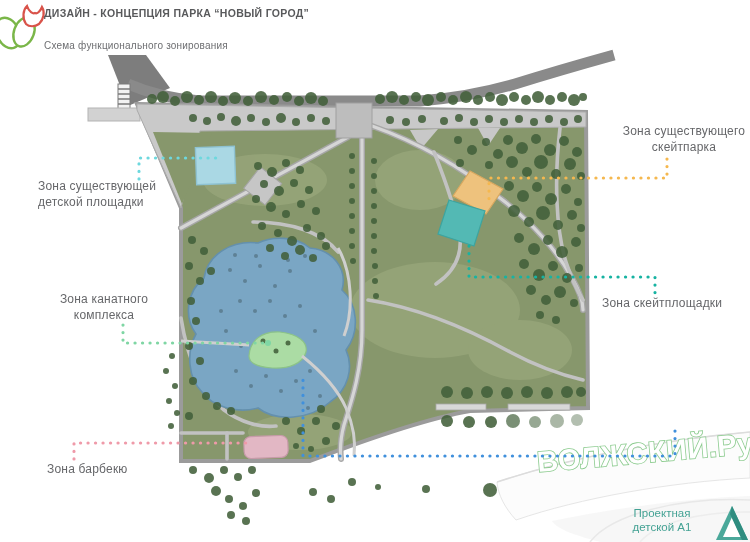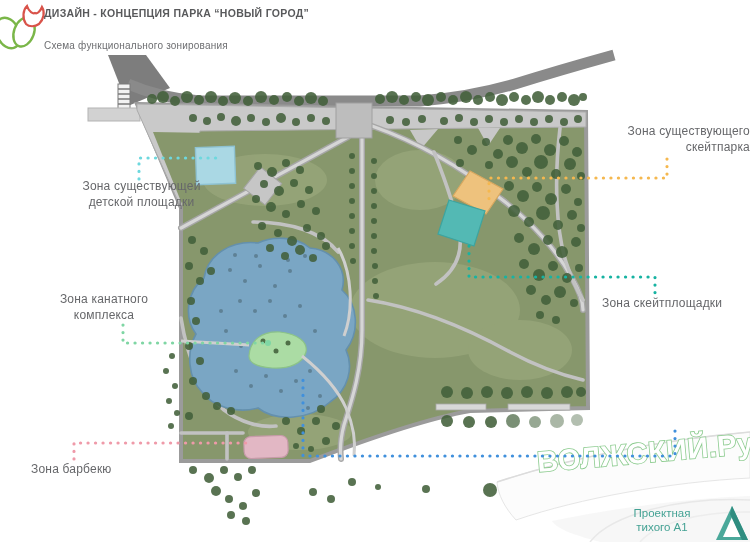--- a/index.html
+++ b/index.html
@@ -358,32 +358,32 @@
       <polyline points="139,179 139,158 220,158" stroke="#6ed8de"></polyline>
       <polyline points="667,159 667,178 489,178 489,204" stroke="#f5b84f"></polyline>
       <polyline points="469,246 469,277 655,277 655,295" stroke="#17b3a2"></polyline>
       <polyline points="123,325 123,343 264,343" stroke="#7fd6a4"></polyline>
       <polyline points="74,459 74,443 247,443" stroke="#ef9aa9"></polyline>
       <polyline points="675,431 675,456 303,456 303,377" stroke="#4090dc"></polyline>
       <circle cx="268" cy="343" r="3" stroke="none" fill="#7fd6a4"></circle>
     </g>
   </svg>
 
-  <div class="zone-label" style="left:54px;top:179px;width:175px;text-align:center;">Зона существующей
+  <div class="zone-label" style="left:38px;top:179px;width:175px;text-align:left;">Зона существующей
 детской площадки</div>
-  <div class="zone-label" style="left:618px;top:124px;width:132px;text-align:right;">Зона существующего
+  <div class="zone-label" style="left:618px;top:124px;width:132px;text-align:center;">Зона существующего
 скейтпарка</div>
   <div class="zone-label" style="left:602px;top:296px;width:145px;">Зона скейтплощадки</div>
   <div class="zone-label" style="left:44px;top:292px;width:120px;text-align:center;">Зона канатного
 комплекса</div>
-  <div class="zone-label" style="left:31px;top:462px;width:120px;">Зона барбекю</div>
+  <div class="zone-label" style="left:47px;top:462px;width:120px;">Зона барбекю</div>
 
   <div class="footer-txt" style="color: rgb(68, 162, 148);">
     <div>Проектная</div>
-    <div>тихого А1</div>
+    <div>детской А1</div>
   </div>
   <svg class="footer-logo" width="38" height="38" viewBox="0 0 38 38">
     <polygon points="20,2 36,36 4,36" fill="#4aa89a"></polygon>
     <polygon points="20,13 29,33 11,33" fill="#ffffff"></polygon>
     <polygon points="20,2 36,36 30,36 18,10" fill="#2f8d80"></polygon>
   </svg>
 
 </div>
 
 </body></html>

